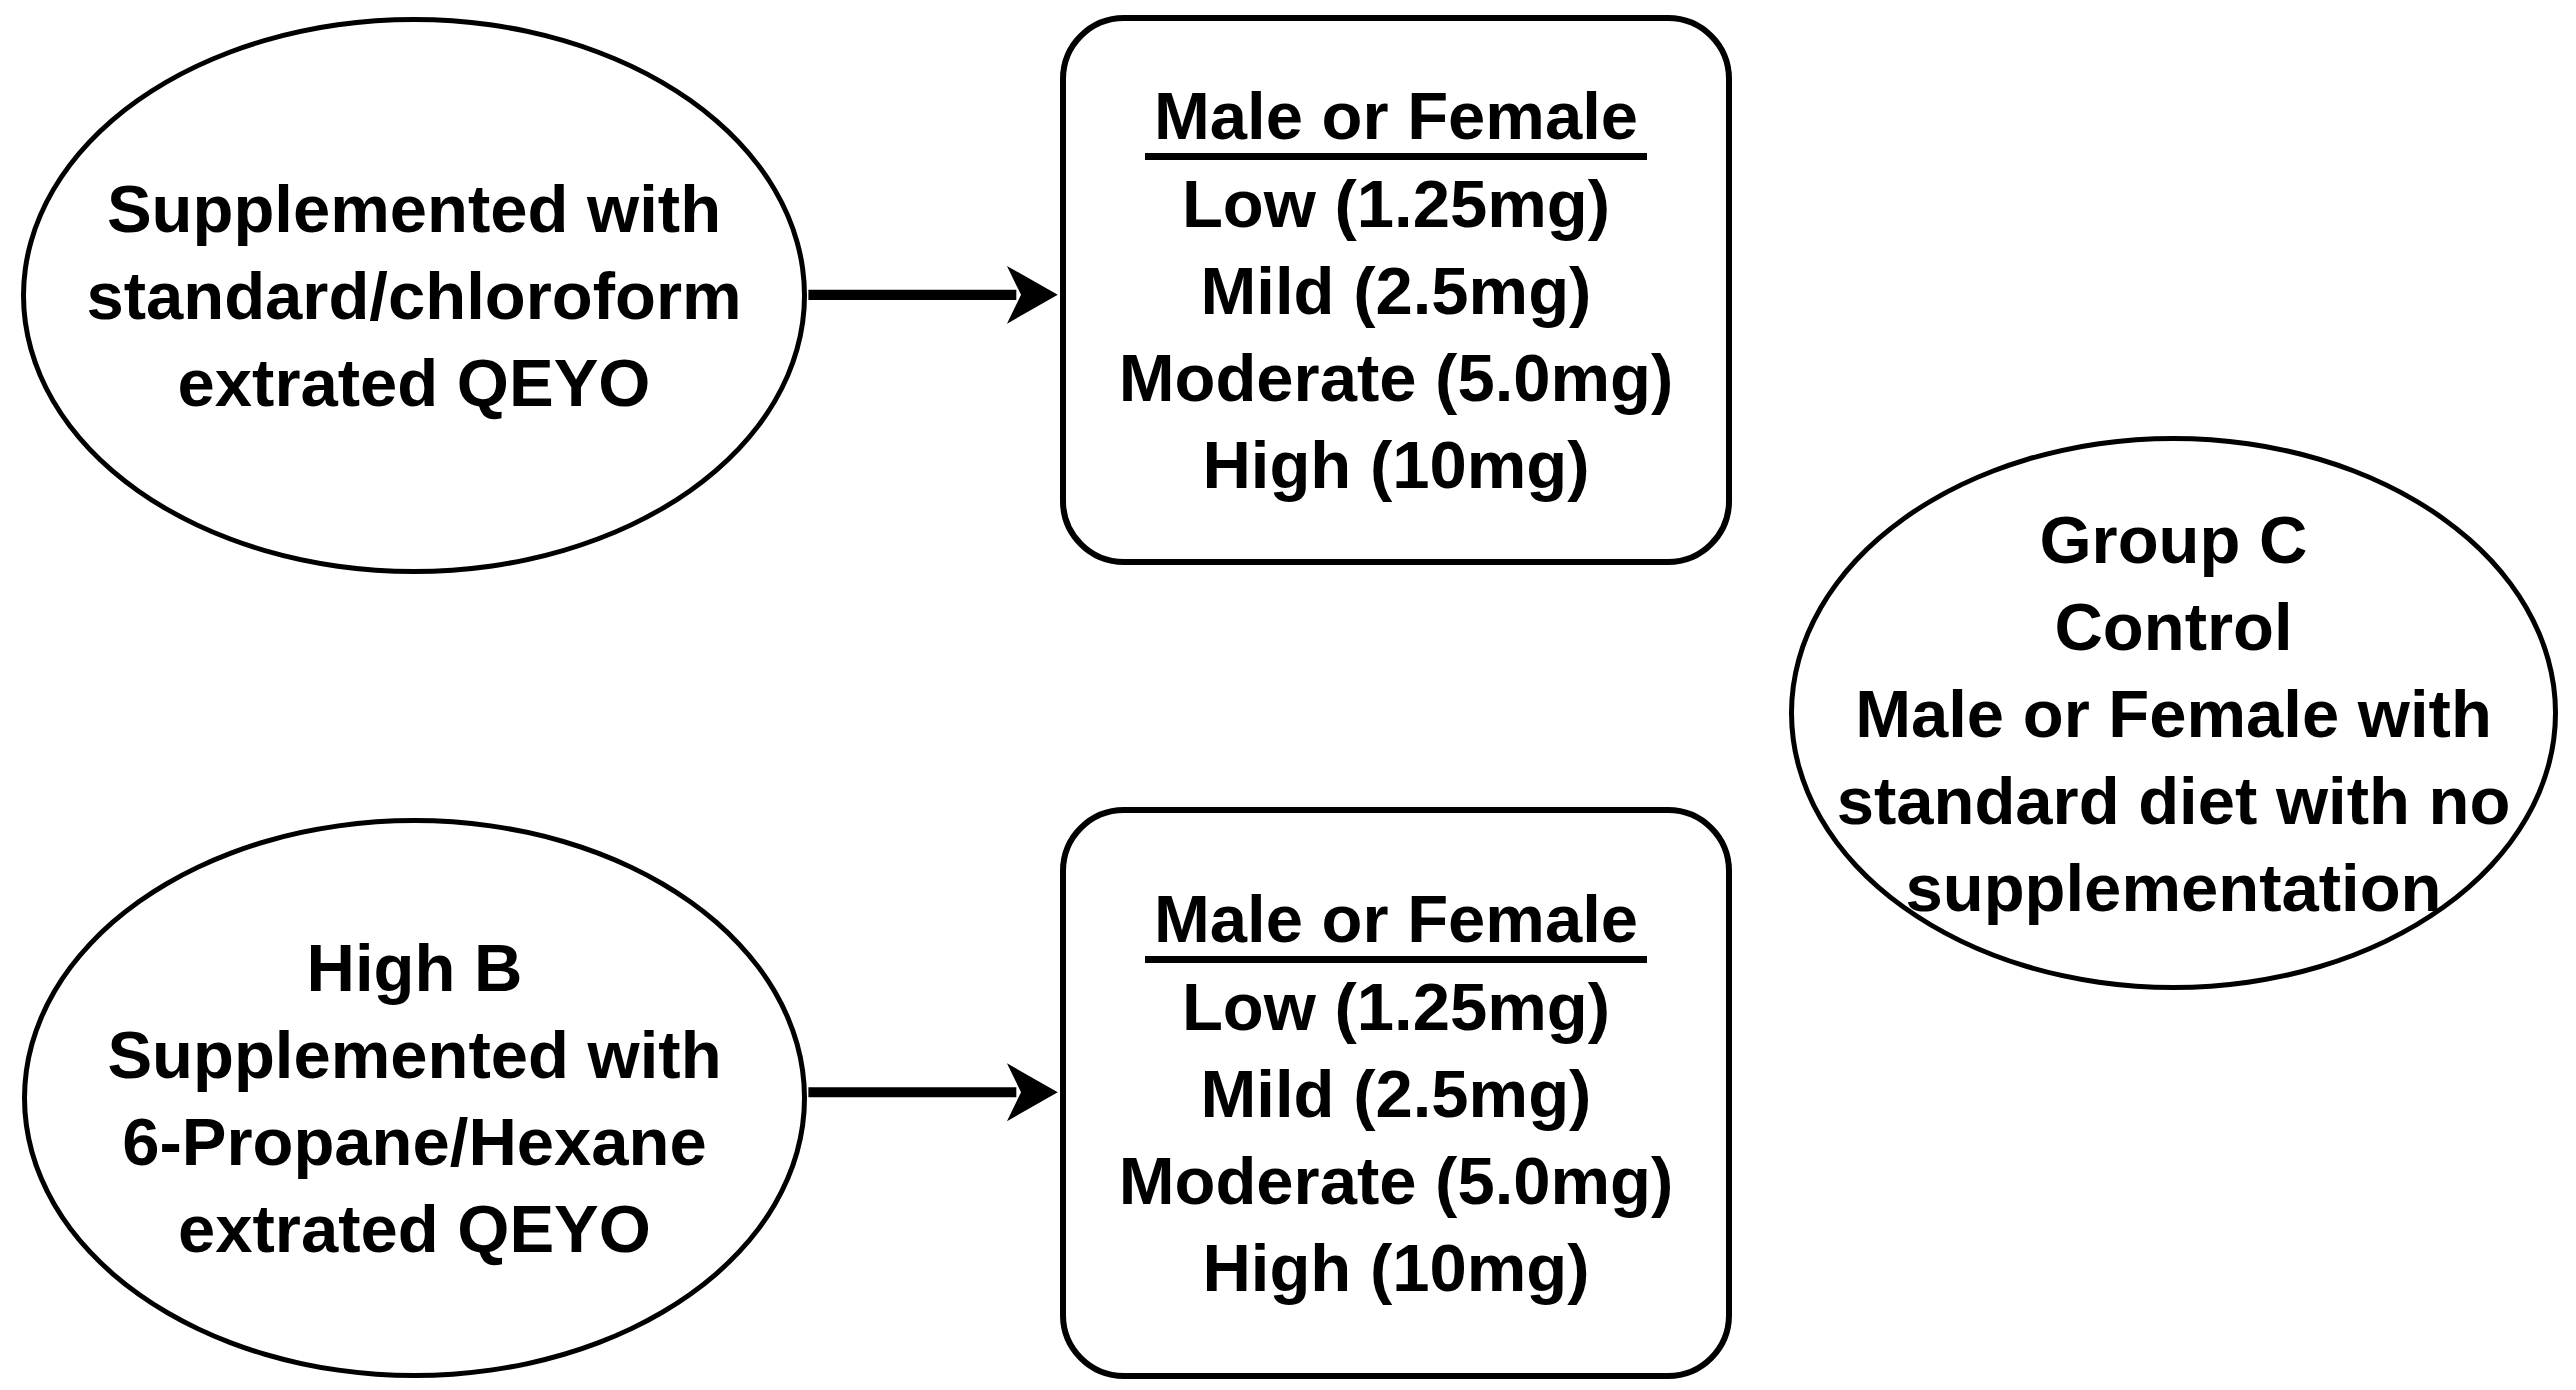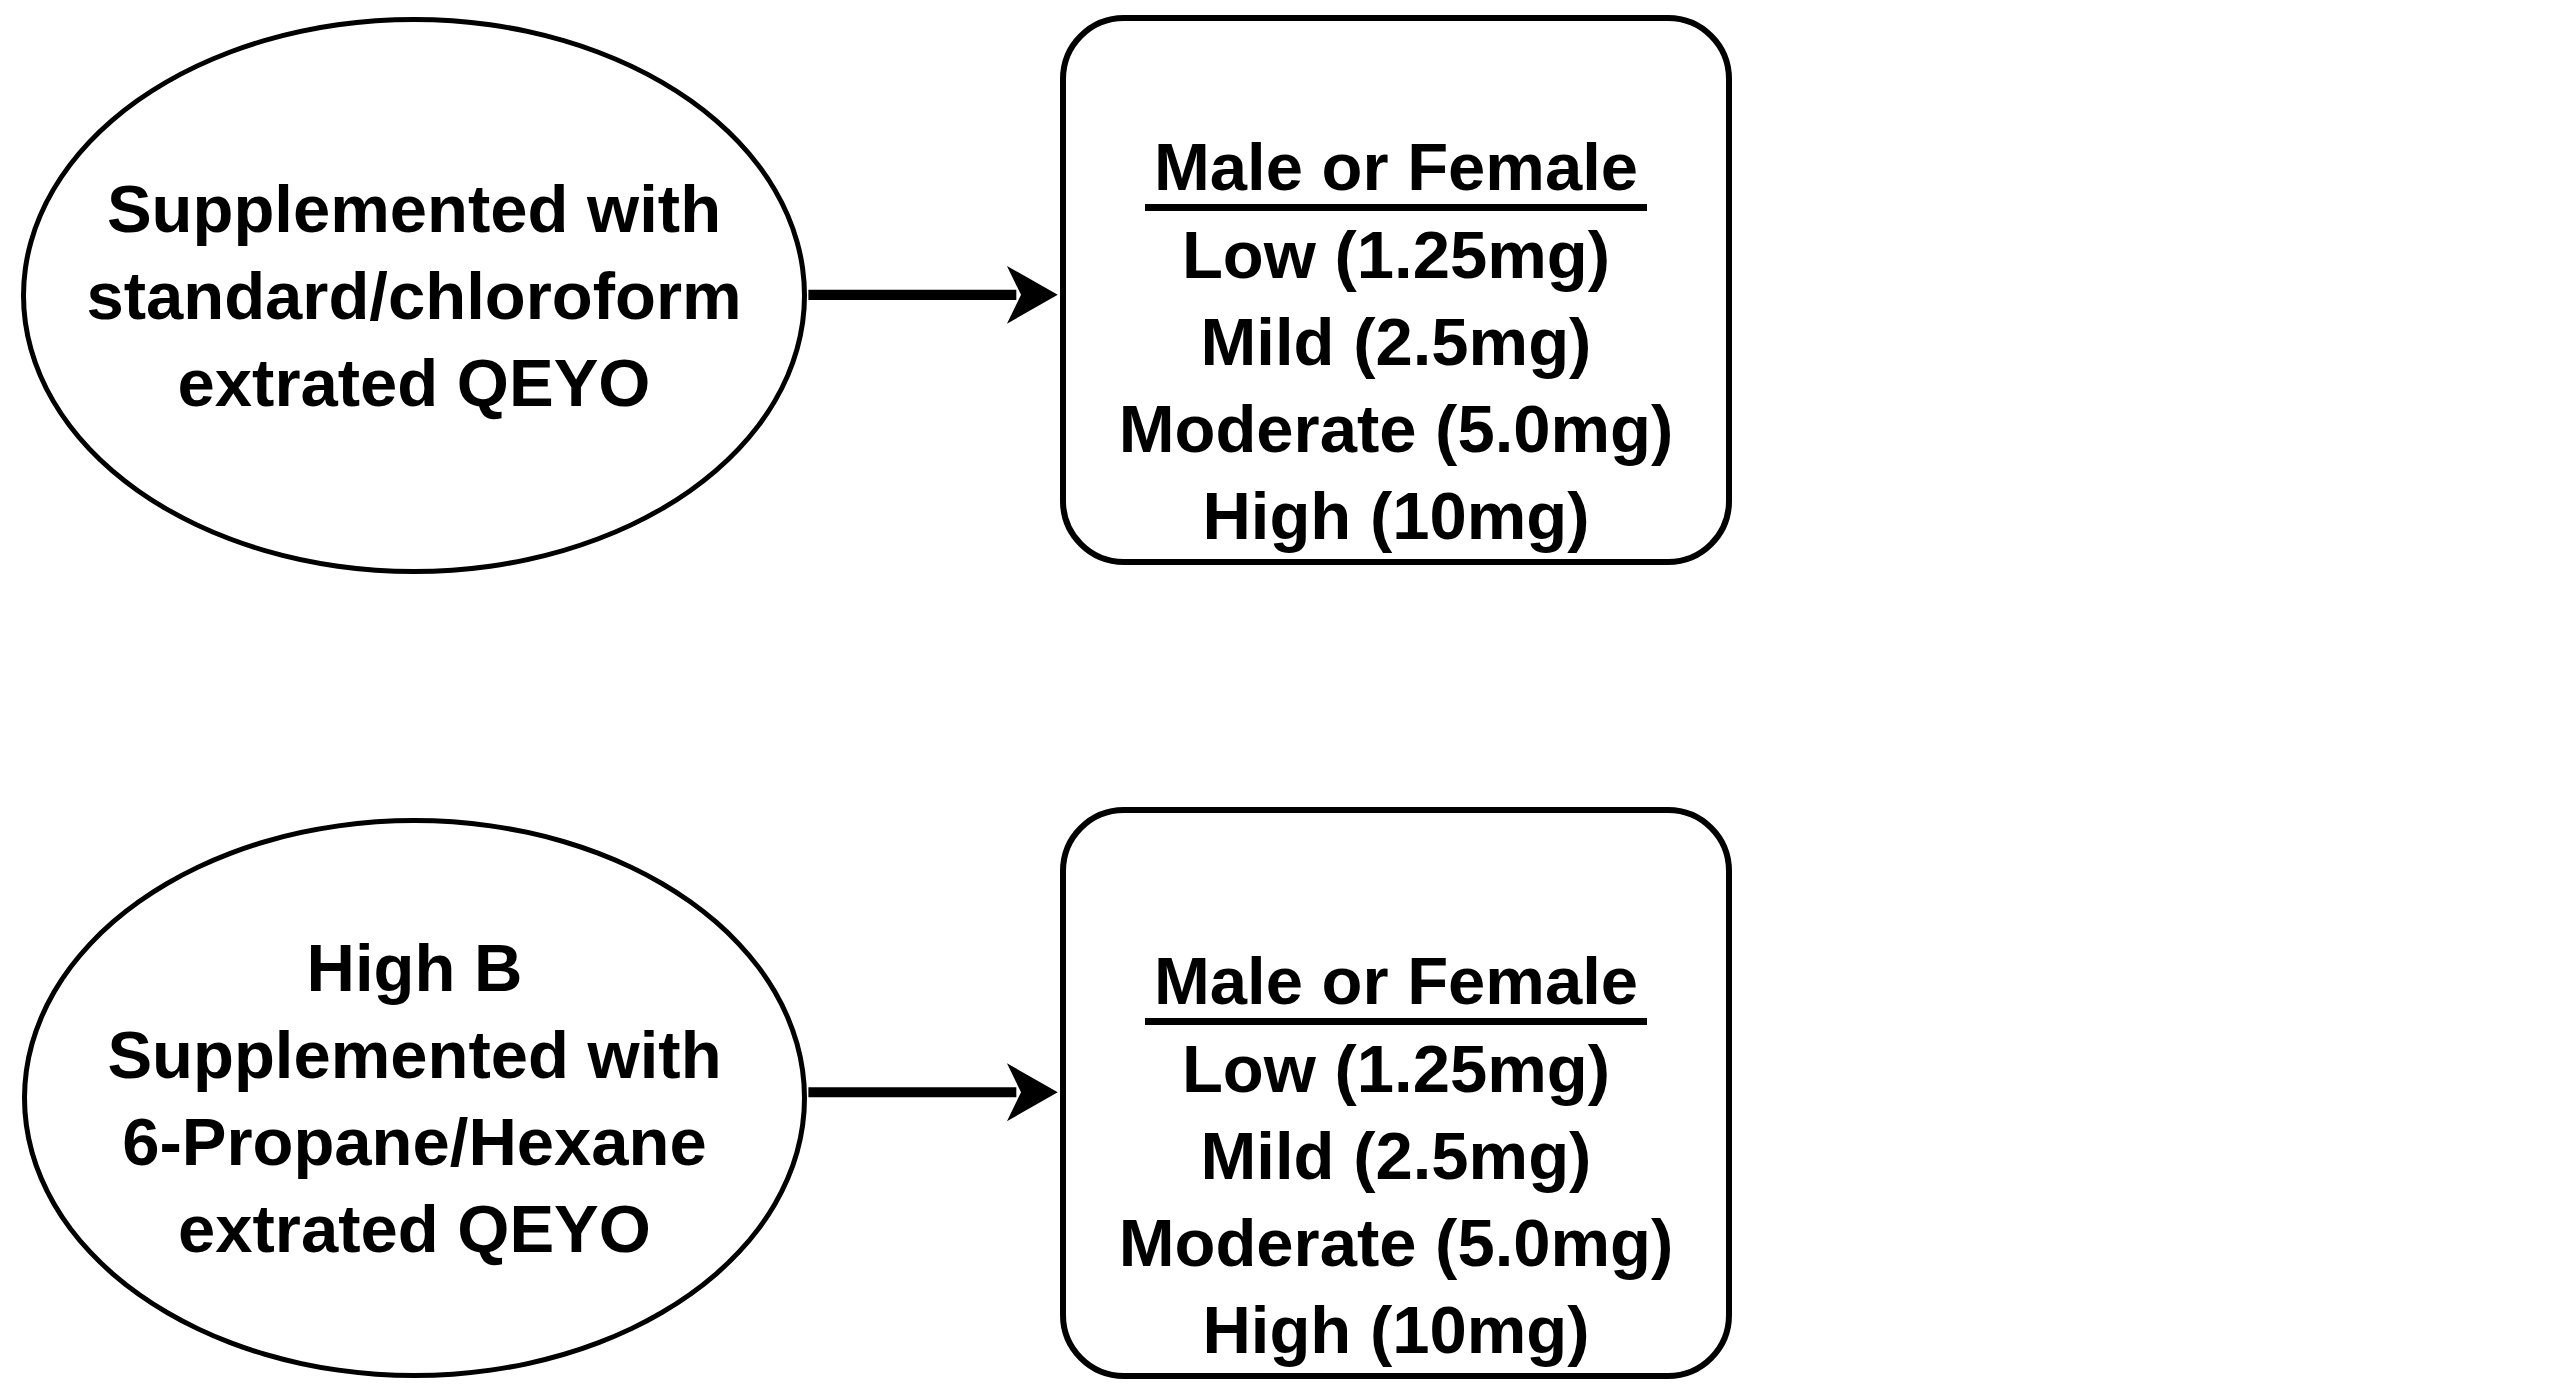--- a/index.html
+++ b/index.html
@@ -15,21 +15,21 @@
   .node {
     position:absolute;
     display:flex;
     align-items:center;
     justify-content:center;
     text-align:center;
     box-sizing:border-box;
     background:#ffffff;
   }
   .ellipse { border:5.5px solid #000000; border-radius:50%; }
-  .roundrect { border:6.3px solid #000000; border-radius:64px;align-items:flex-end; }
+  .roundrect { border:6.3px solid #000000; border-radius:64px; }
   .lines { font-size:67px; line-height:87px; white-space:nowrap; }
   .underline {
     display:inline-block;
     line-height:1.06;
     border-bottom:7.8px solid #000000;
     padding:0 9.4px 1.6px 9.4px;
   }
   .arrow-layer {
     position:absolute;
     left:0; top:0;
@@ -72,20 +72,29 @@
   <div class="node roundrect" style="left:1060px; top:807px; width:672px; height:572px;">
     <div class="lines">
       <div><span class="underline">Male or Female</span></div>
       <div>Low (1.25mg)</div>
       <div>Mild (2.5mg)</div>
       <div>Moderate (5.0mg)</div>
       <div>High (10mg)</div>
     </div>
   </div>
 
+  <div class="node ellipse" style="left:1789px; top:436px; width:769px; height:554px;">
+    <div class="lines">
+      <div>Group C</div>
+      <div>Control</div>
+      <div>Male or Female with</div>
+      <div>standard diet with no</div>
+      <div>supplementation</div>
+    </div>
+  </div>
 
   <svg class="arrow-layer" viewBox="0 0 3295 1779" xmlns="http://www.w3.org/2000/svg">
     <g>
       <line x1="1034" y1="377" x2="1300" y2="377" stroke="#000000" stroke-width="13"></line>
       <polygon points="1353,377 1288,340 1306,377 1288,414" fill="#000000"></polygon>
     </g>
     <g>
       <line x1="1034" y1="1397" x2="1300" y2="1397" stroke="#000000" stroke-width="13"></line>
       <polygon points="1353,1397 1288,1360 1306,1397 1288,1434" fill="#000000"></polygon>
     </g>

